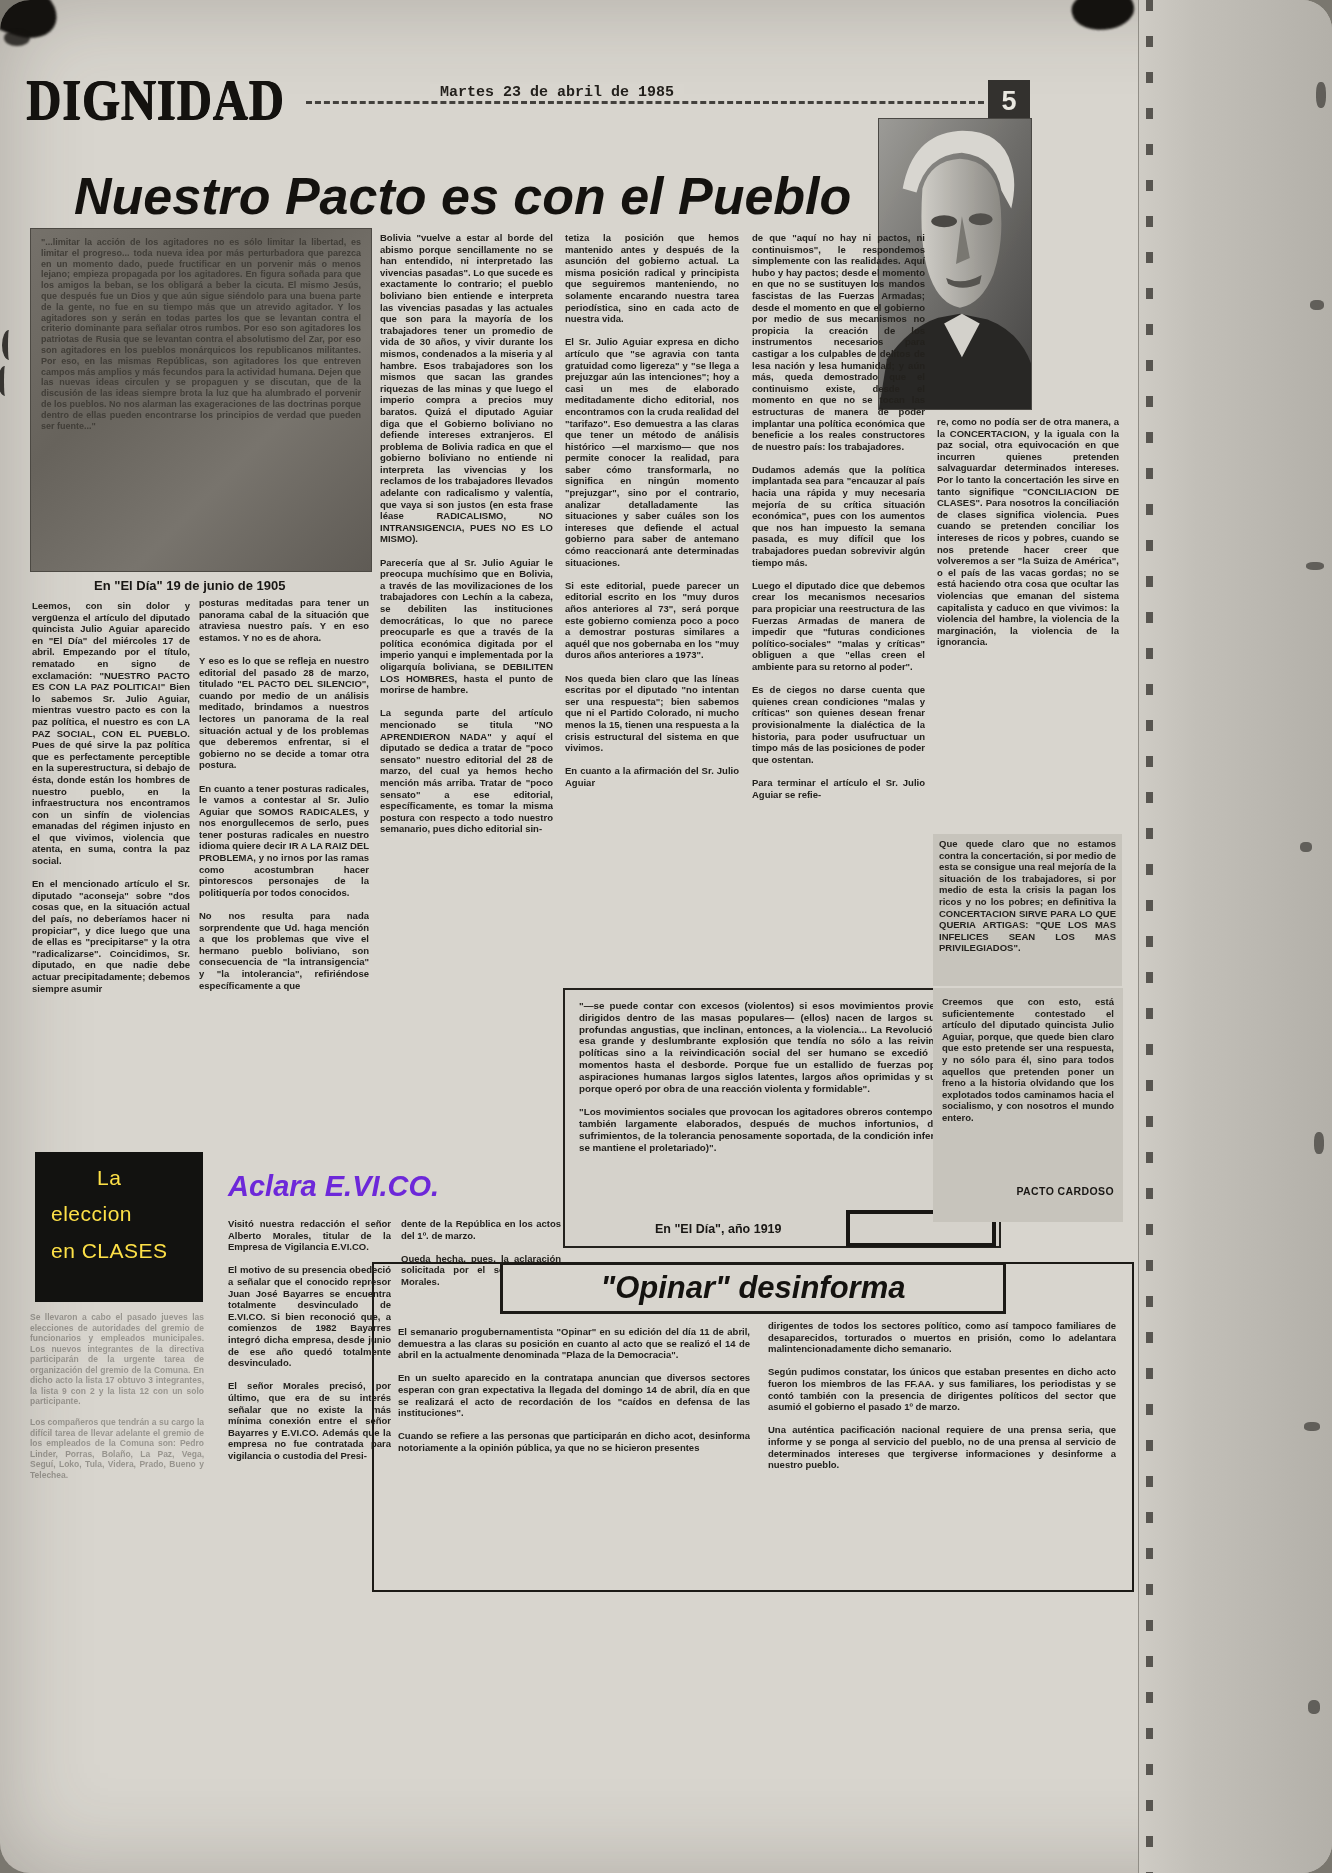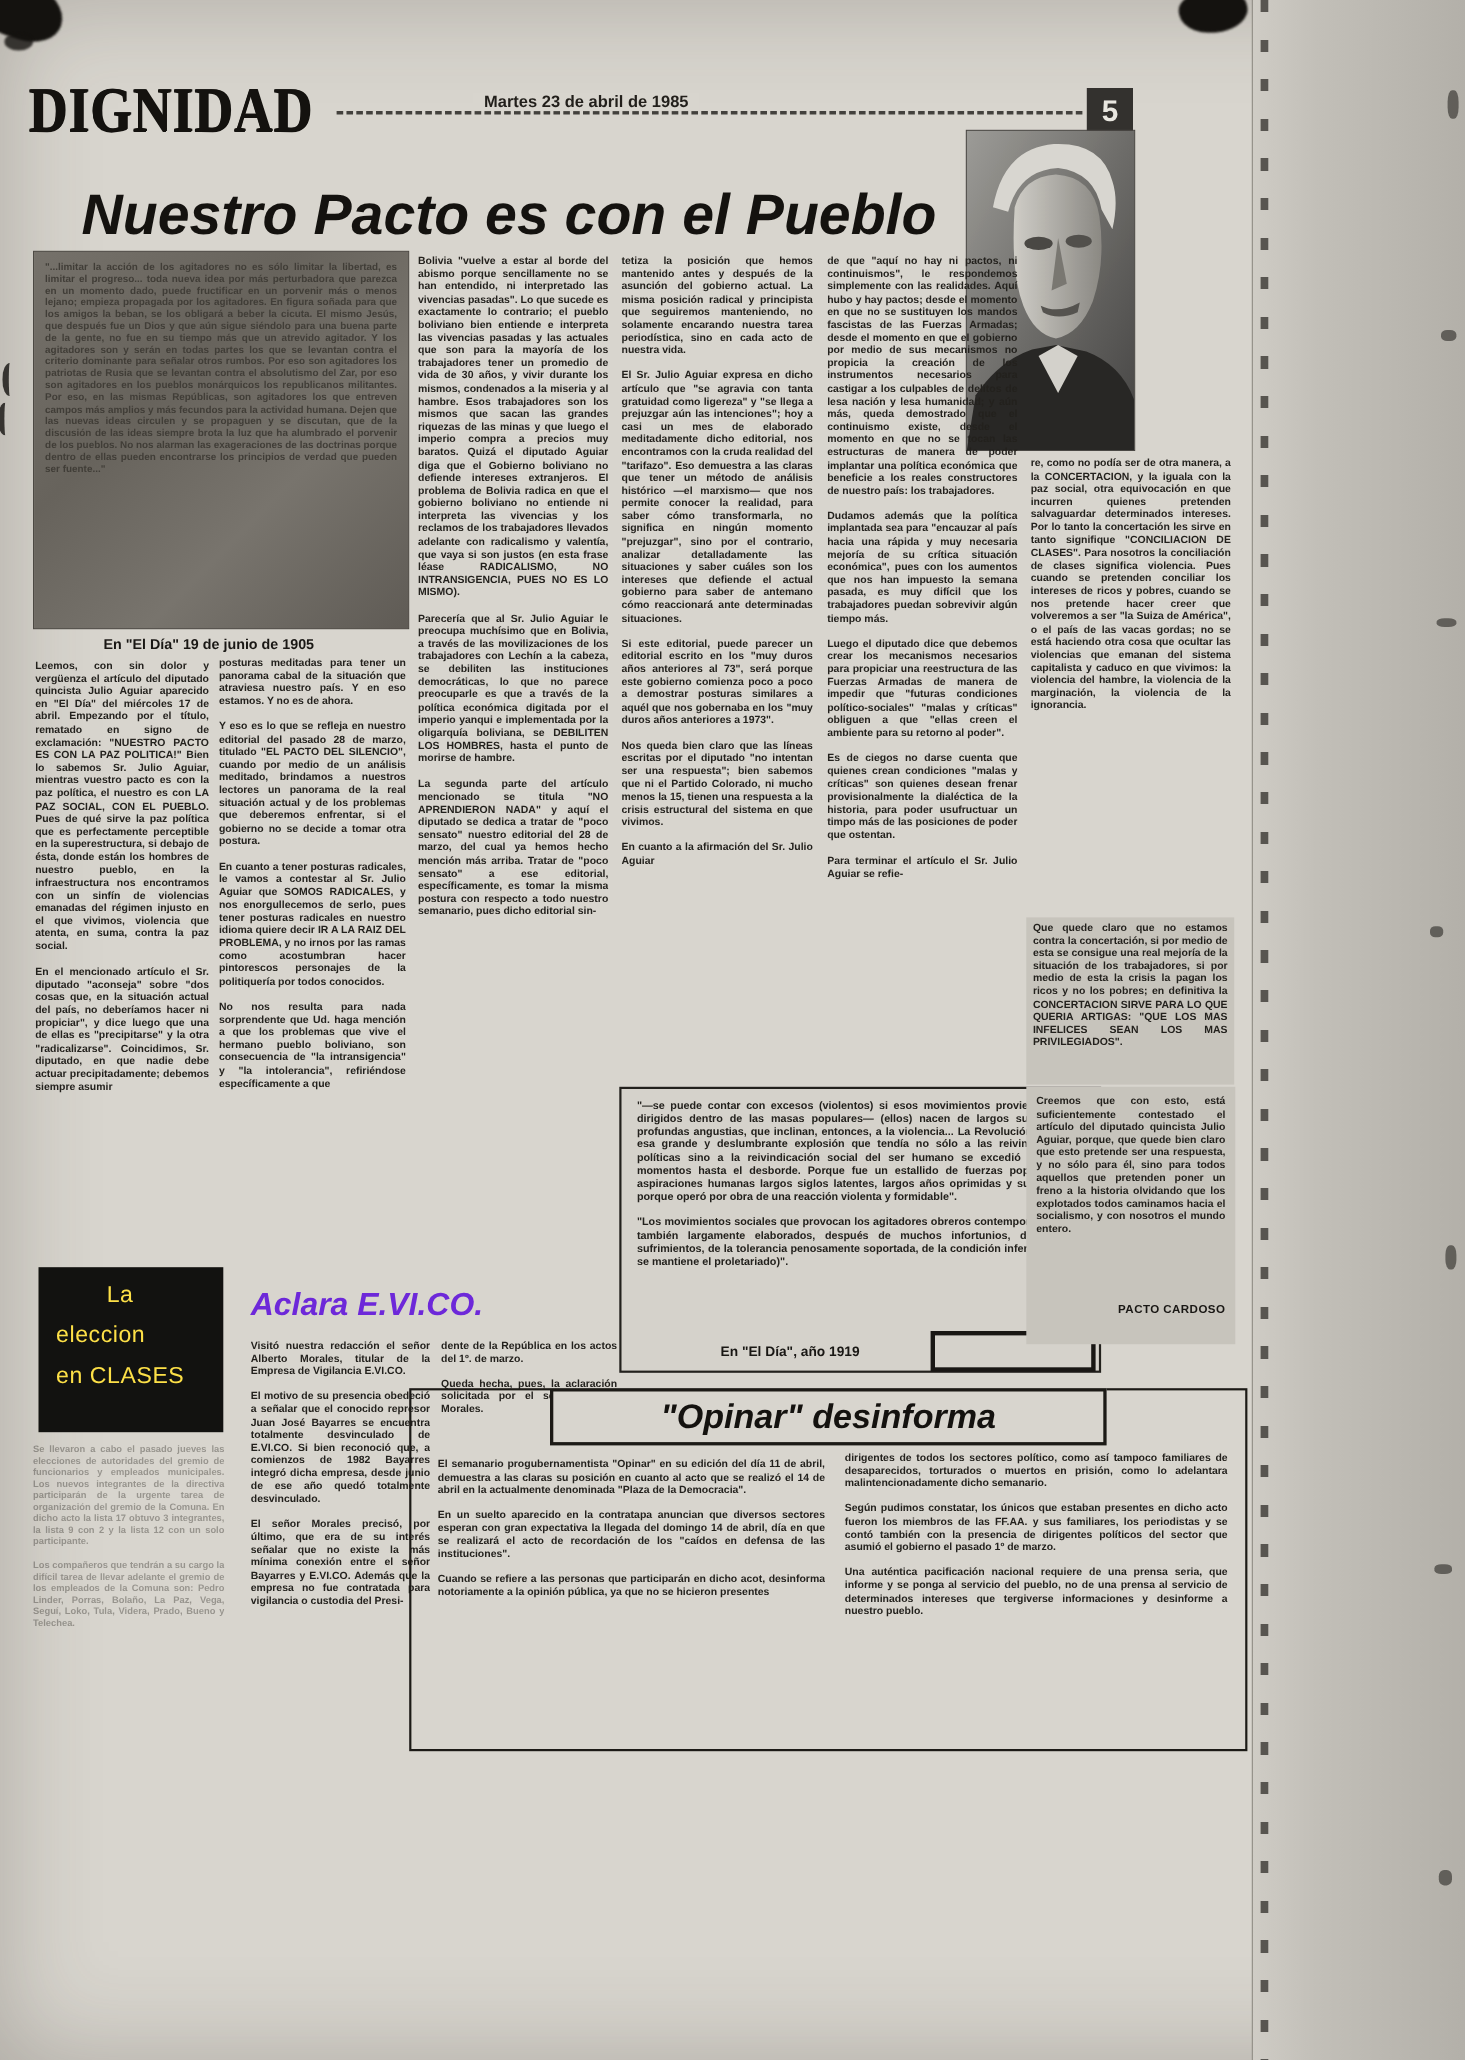--- a/index.html
+++ b/index.html
@@ -3,36 +3,37 @@
 <meta charset="utf-8">
 <style>
   * { margin:0; padding:0; box-sizing:border-box; }
   html,body { background:#7a776f; }
   .page {
     position:relative; width:1332px; height:1873px; margin:0 auto;
     background:#d8d5ce;
     overflow:hidden;
     font-family:"Liberation Sans", sans-serif;
     box-shadow: inset 0 0 90px rgba(60,55,45,.28);
+    border-radius: 30px;
   }
   .abs { position:absolute; }
 
   
   .masthead {
     left:26px; top:66px;
     font-family:"Liberation Serif", serif;
     font-weight:bold; font-size:58px; letter-spacing:1px;
     color:#14120f; transform:scaleX(.84); transform-origin:left center;
     text-shadow:1px 0 #14120f, 0 1px #14120f;
     filter:blur(.3px);
   }
   .header-rule { left:306px; top:101px; width:678px; border-top:3px dashed #2a2824; opacity:.85; }
   .dateline {
     left:430px; top:84px; padding:0 10px; background:#d8d5ce;
-    font-size:15px; font-weight:bold; color:#221f1b; filter:blur(.25px);
+    font-size:15px; font-weight:bold; color:#221f1b; filter:blur(.25px);font-family:Liberation Mono, monospace;
   }
   .pagenum-box {
     left:988px; top:80px; width:42px; height:43px; background:#33312e;
     color:#e9e7e0; font-size:27px; font-weight:bold;
     display:flex; align-items:center; justify-content:center;
     filter:blur(.3px);
   }
   .kicker {
     left:112px; top:126px; width:700px;
     font-size:34px; font-weight:bold; font-style:italic; letter-spacing:.5px;

